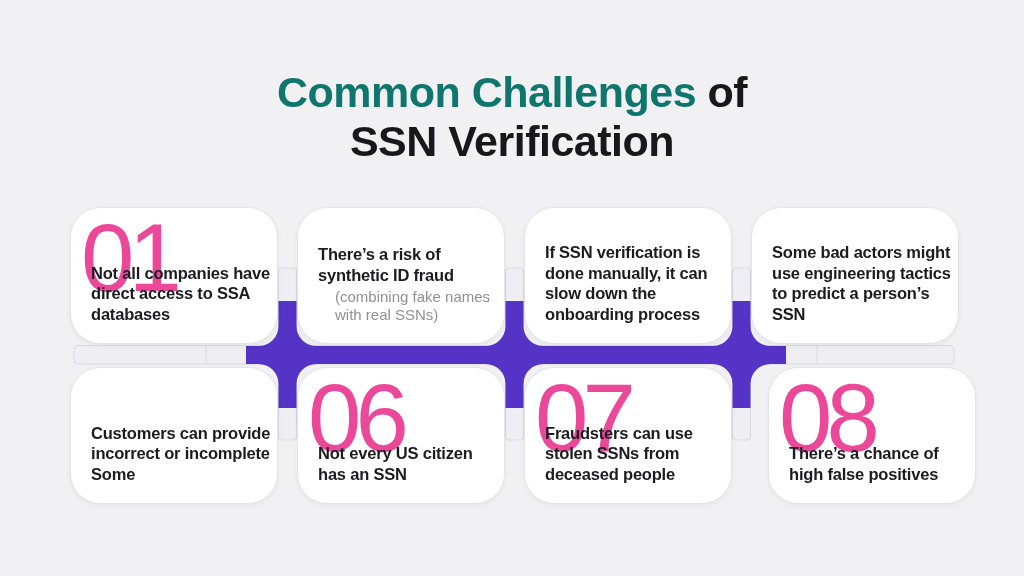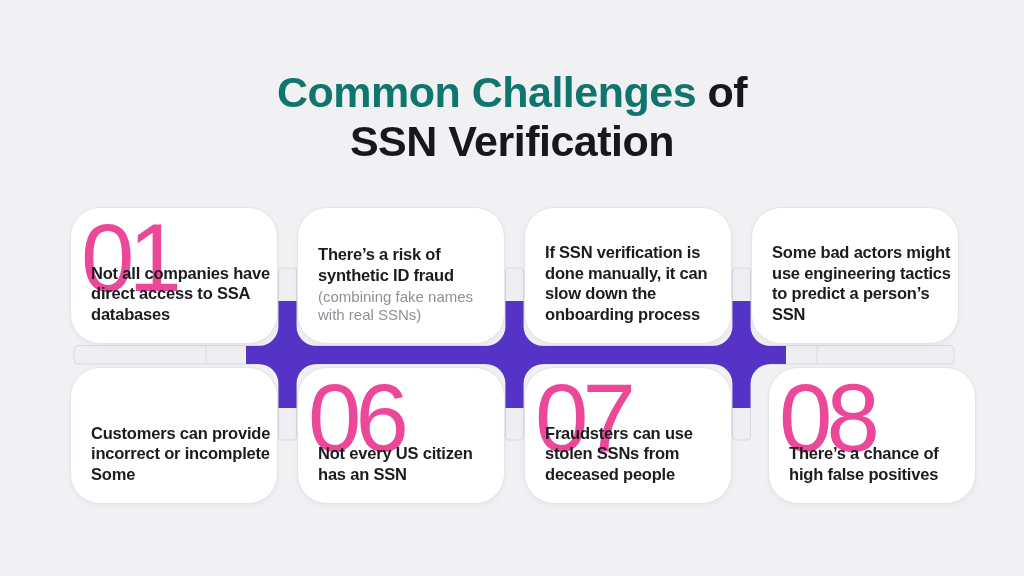--- a/index.html
+++ b/index.html
@@ -40,21 +40,21 @@
     padding:0 3px 18px 20px;
   }
   .card .main{
     position:relative;
     font-size:16.5px;font-weight:bold;line-height:1.26;
     letter-spacing:-0.2px;color:#1b1b20;
   }
   .card .sub{
     position:relative;
     font-size:15px;font-weight:normal;line-height:1.24;
-    color:#8f8f98;margin-top:2px;
+    color:#8f8f98;margin-top:2px;margin-left:17px;
   }
   .card .sub:empty{display:none;}
   
   .c1{left:70px;top:207px;}  .c2{left:297px;top:207px;}
   .c3{left:524px;top:207px;} .c4{left:751px;top:207px;}
   .c5{left:70px;top:367px;}  .c6{left:297px;top:367px;}
   .c7{left:524px;top:367px;} .c8{left:768px;top:367px;}
 </style>
 </head>
 <body>

